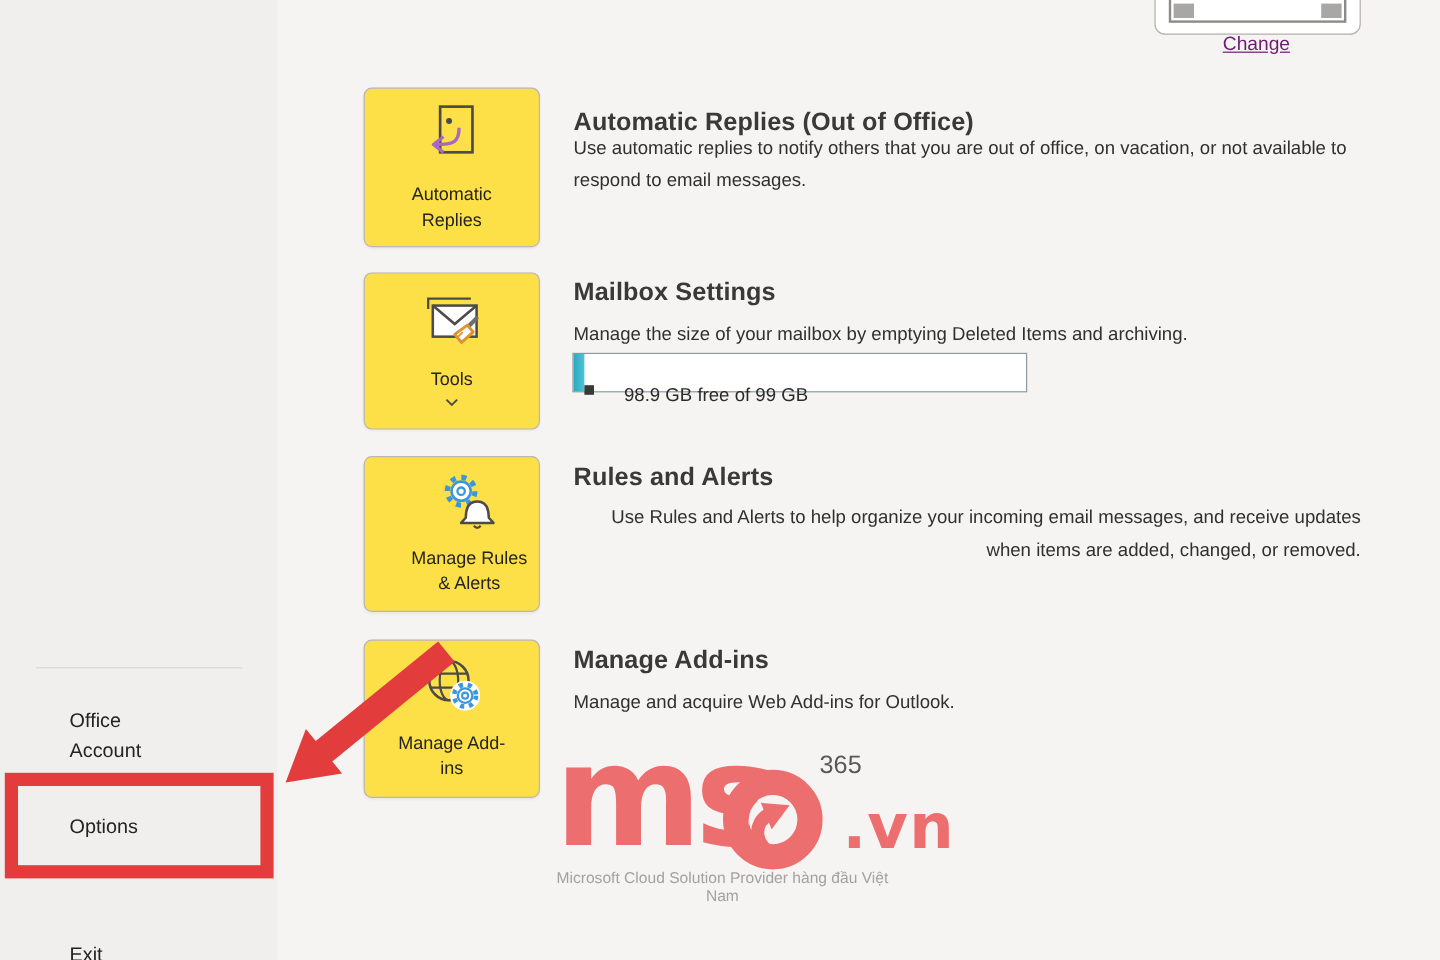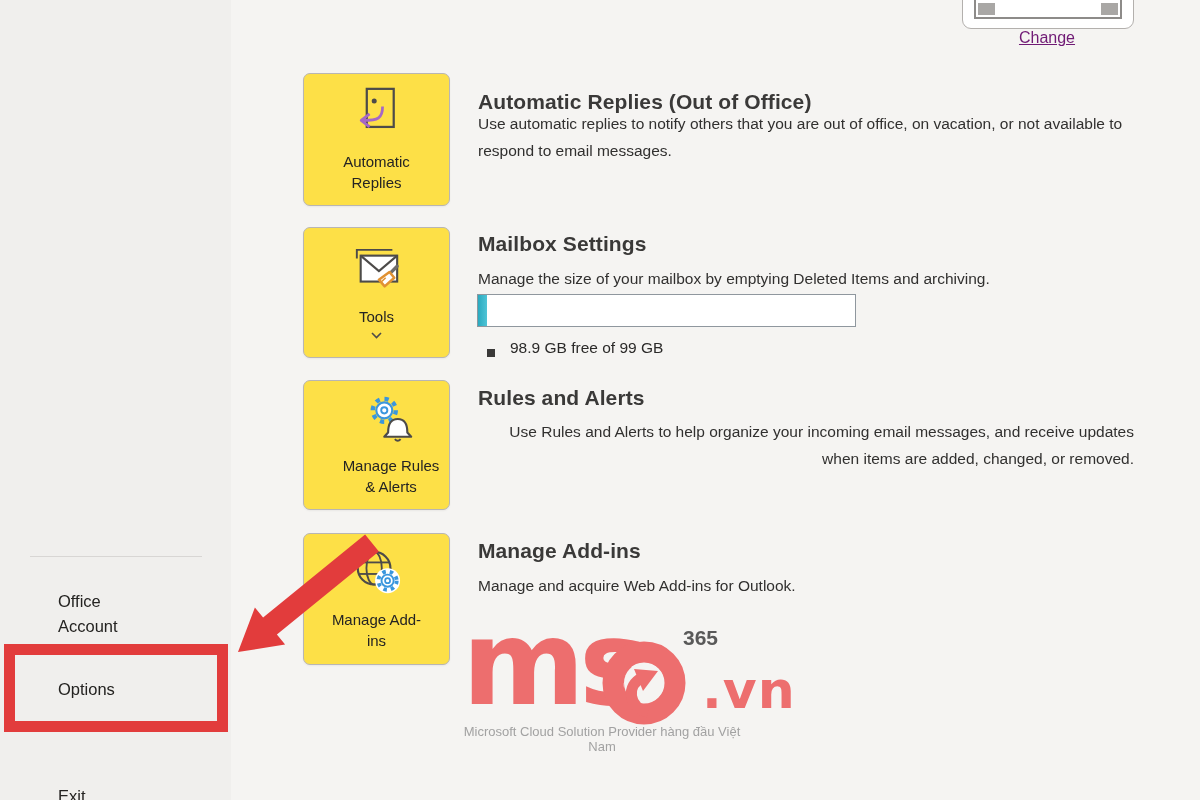--- a/index.html
+++ b/index.html
@@ -41,29 +41,29 @@
   
   .sec-h{position:absolute;left:478px;font-size:21px;font-weight:600;color:#3a3938;letter-spacing:.1px;}
   .sec-d{position:absolute;left:478px;font-size:15.5px;color:#31302f;line-height:27px;width:656px;}
   .h1{top:78px;margin-top:12px;} .d1{top:110px;}
   .h2{top:232px;} .d2{top:265px;}
   .h3{top:386px;} .d3{top:418px;text-align:right;}
   .h4{top:539px;} .d4{top:572px;}
   
   .storage-bar{position:absolute;left:477px;top:294px;width:377px;height:31px;background:#ffffff;border:1px solid #8f979e;box-sizing:content-box;}
   .storage-fill{position:absolute;left:0;top:0;height:100%;width:9px;background:linear-gradient(90deg,#2aa9bf,#4fc4d6);}
-  .storage-legend{position:absolute;left:487px;top:339px;display:flex;align-items:flex-end;gap:15px;}
+  .storage-legend{position:absolute;left:487px;top:321px;display:flex;align-items:flex-start;gap:25px;}
   .legend-sq{width:8px;height:8px;background:#3a3938;}
   .legend-text{font-size:15.5px;color:#2b2a29;}
   
   .wm{position:absolute;pointer-events:none;z-index:5;}
   .wm-ms{left:462px;top:604px;font-size:118px;font-weight:bold;line-height:1;letter-spacing:-6px;color:#ed6e6e;font-family:"DejaVu Sans",sans-serif;}
   .wm-o{left:601px;top:640px;}
   .wm-vn{left:702px;top:660px;font-size:52px;font-weight:bold;letter-spacing:1px;color:#ed6e6e;font-family:"DejaVu Sans",sans-serif;}
-  .wm-badge{left:683px;top:626px;font-size:21px;font-weight:bold;color:#595959;}
+  .wm-badge{left:683px;top:626px;font-size:21px;font-weight:normal;color:#595959;}
   .wm-tagline{left:452px;top:724px;width:300px;text-align:center;font-size:13px;color:#a2a2a2;}
 </style>
 </head>
 <body>
 
 <div class="sidebar">
   <div class="sidebar-divider"></div>
   <div class="side-item side-office">Office Account</div>
   <div class="side-item side-options">Options</div>
   <div class="side-item side-exit">Exit</div>

